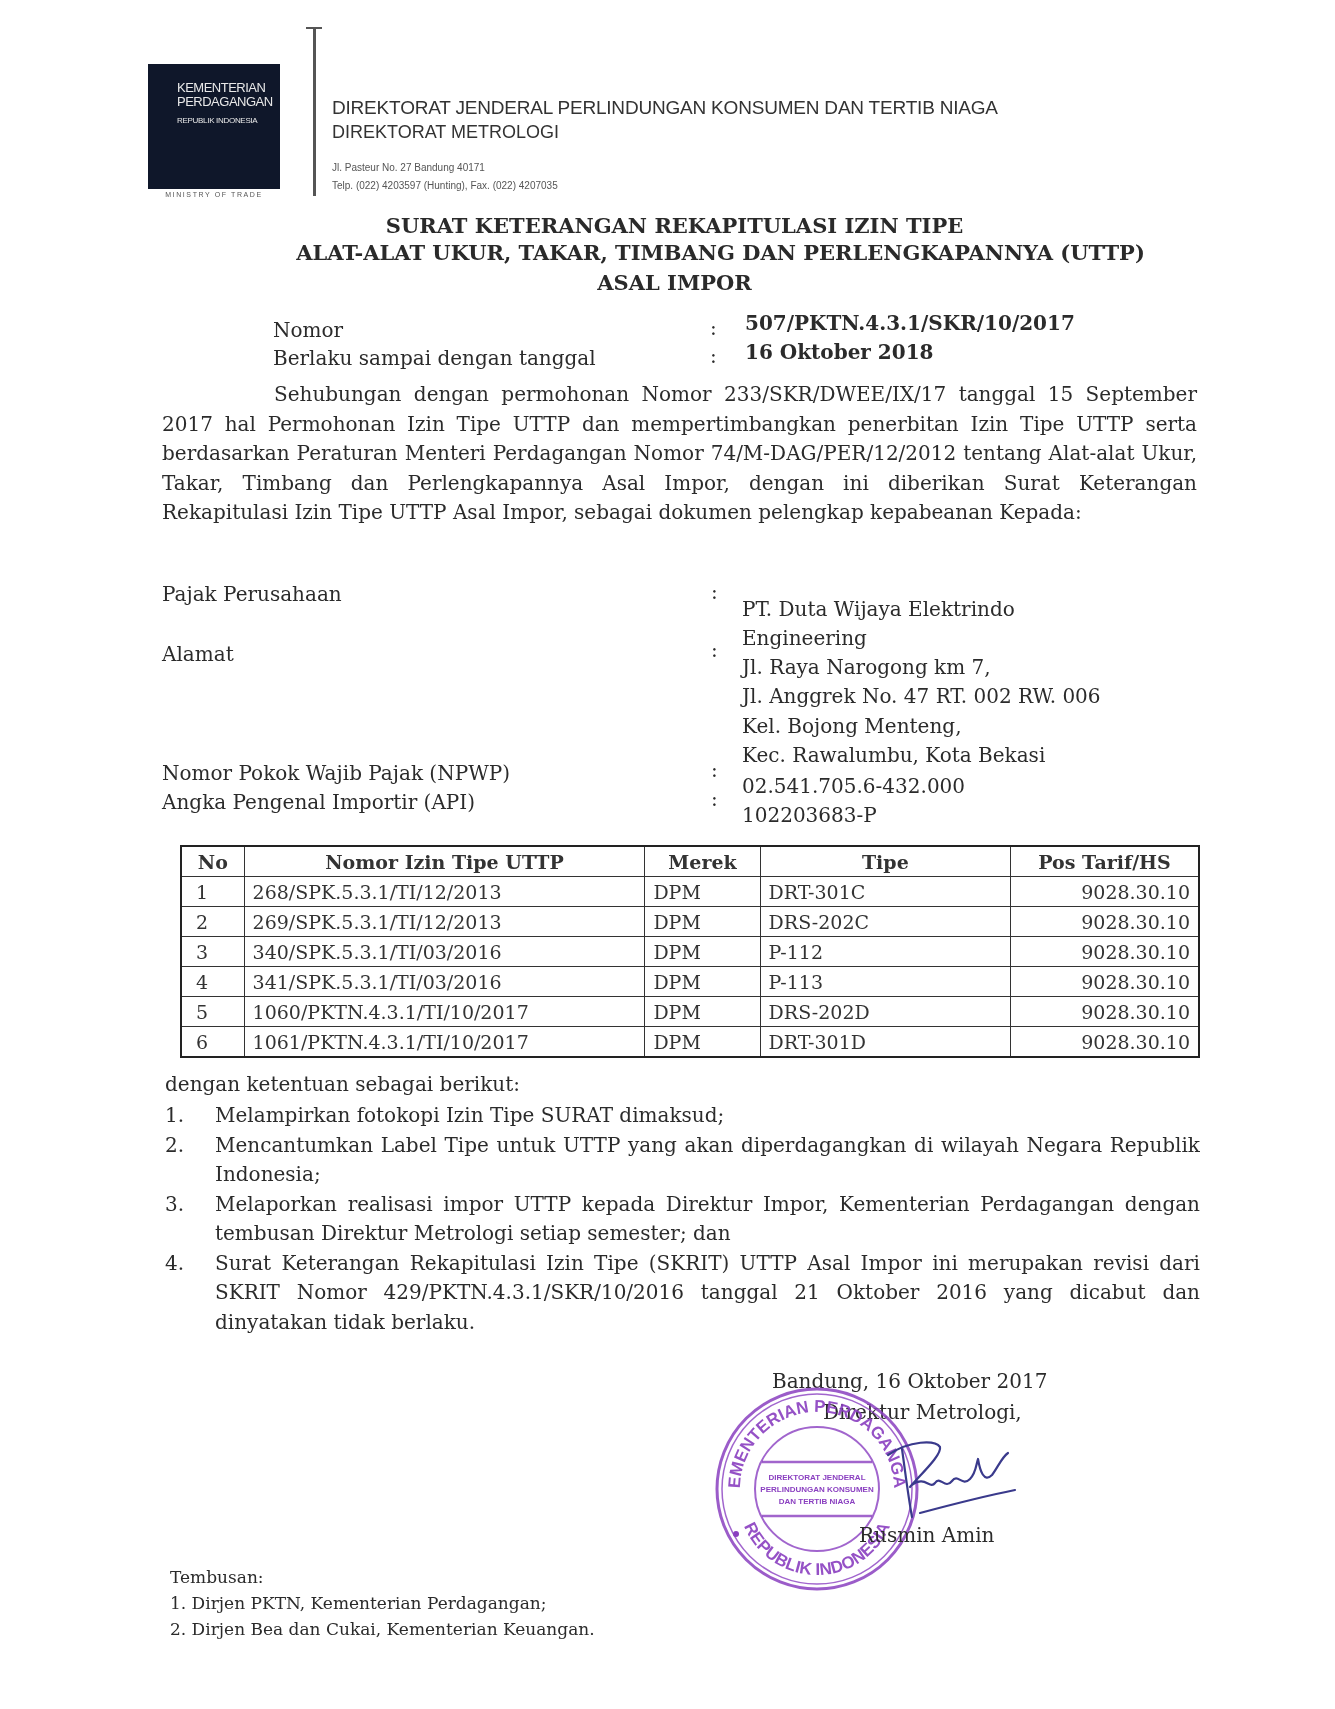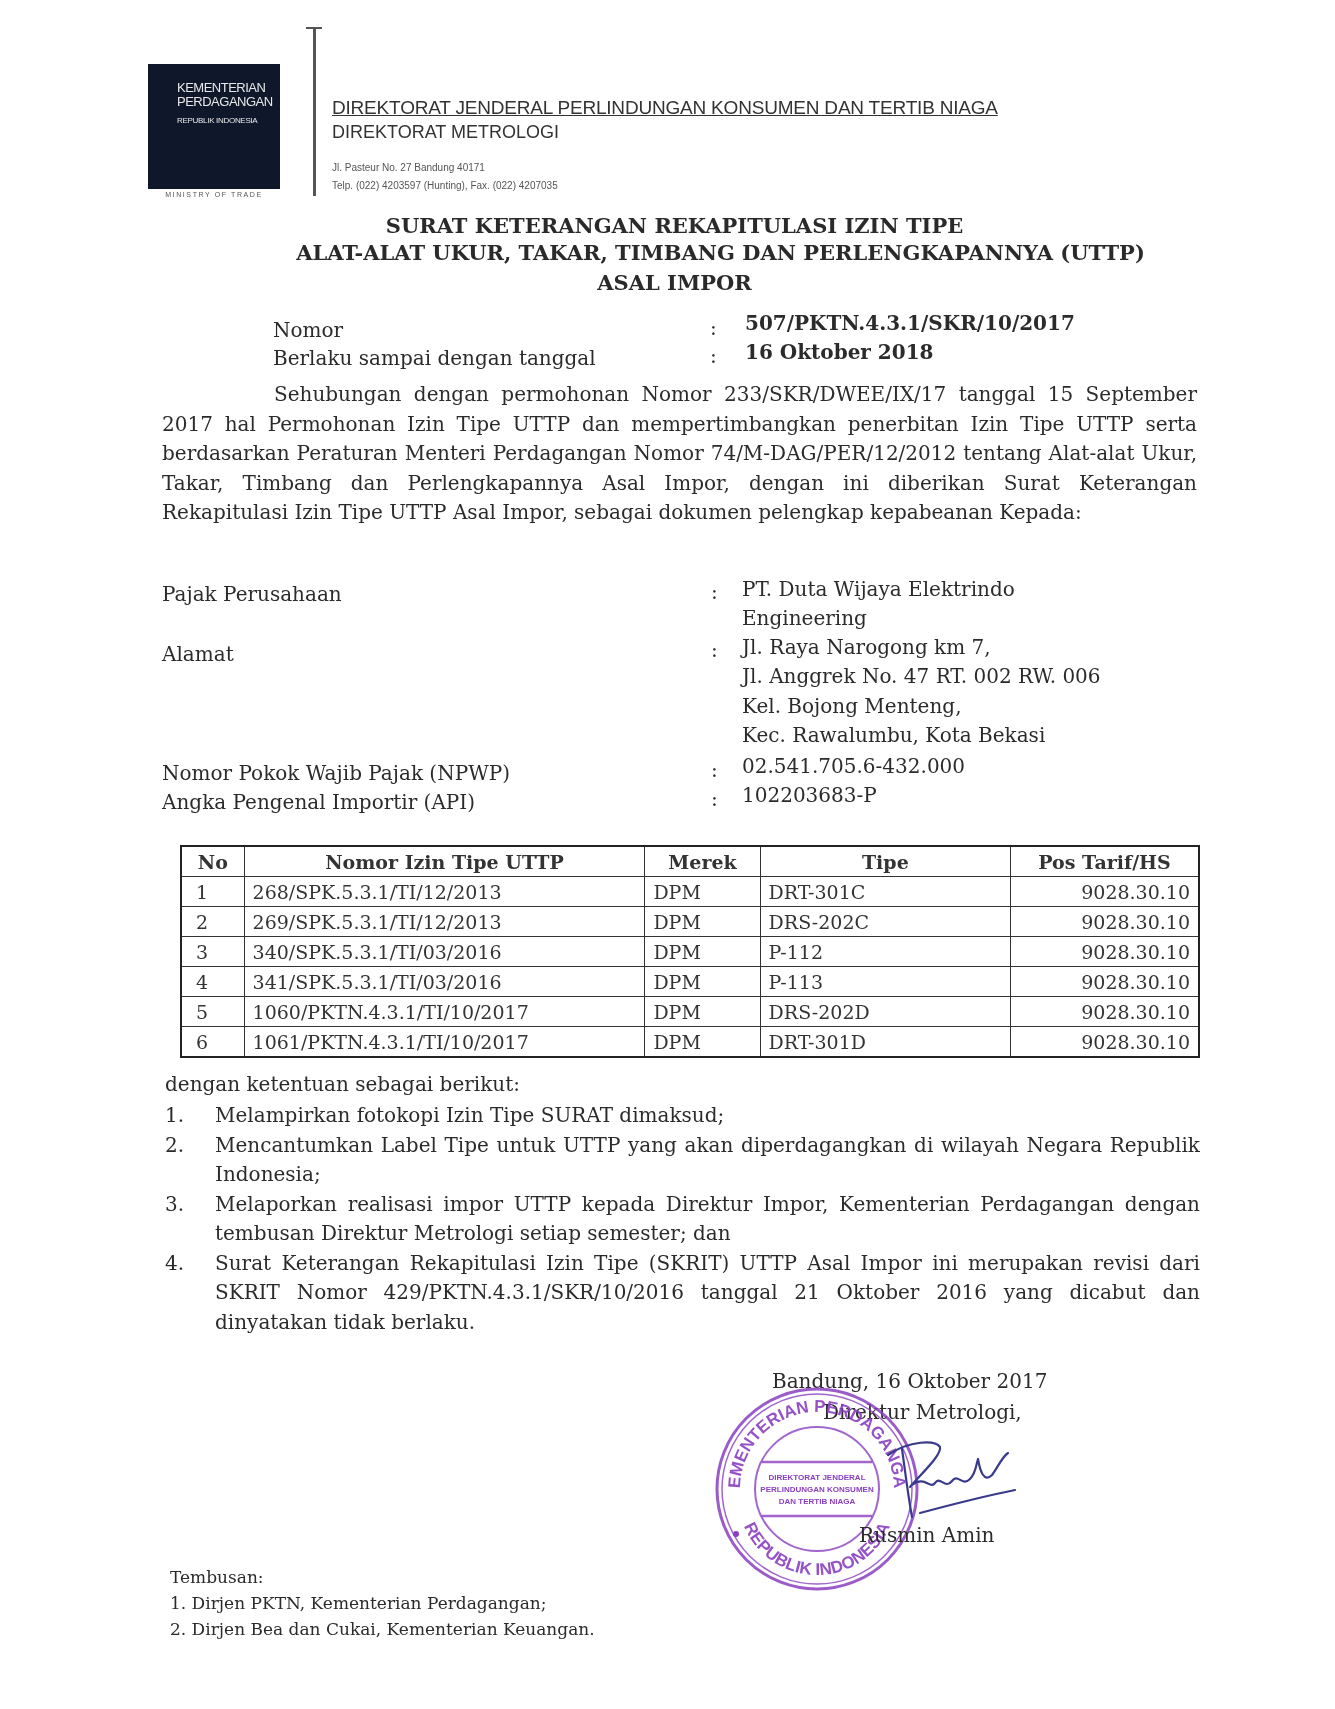--- a/index.html
+++ b/index.html
@@ -13,42 +13,42 @@
   .logo-box {
     left: 148px; top: 64px; width: 132px; height: 125px; background: #0f172a;
   }
   .logo-text { color: #e8e8e8; font-family: "Liberation Sans", sans-serif; left: 29px; white-space: nowrap; overflow: hidden; width: 103px; }
   .logo-l1 { top: 16px; font-size: 13px; letter-spacing: -0.5px; }
   .logo-l2 { top: 30px; font-size: 13px; letter-spacing: -0.5px; }
   .logo-l3 { top: 52px; font-size: 8px; letter-spacing: -0.3px; }
   .logo-caption { left: 148px; top: 191px; width: 132px; font-family: "Liberation Sans", sans-serif; font-size: 7px; letter-spacing: 1.6px; color: #555; text-align: center; }
   .head-rule { left: 313px; top: 28px; width: 3px; height: 168px; background: #555; }
   .head-rule-cap { left: 306px; top: 27px; width: 16px; height: 2px; background: #555; }
-  .org1 { left: 332px; top: 97px; font-family: "Liberation Sans", sans-serif; font-size: 19px; color: #333; letter-spacing: -0.2px; white-space: nowrap; text-decoration: underline; }
+  .org1 { left: 332px; top: 97px; font-family: "Liberation Sans", sans-serif; font-size: 19px; color: #333; letter-spacing: -0.2px; white-space: nowrap; }
   .org2 { left: 332px; top: 122px; font-family: "Liberation Sans", sans-serif; font-size: 18px; color: #333; white-space: nowrap; }
   .addr1 { left: 332px; top: 162px; font-family: "Liberation Sans", sans-serif; font-size: 10px; color: #555; white-space: nowrap; }
   .addr2 { left: 332px; top: 180px; font-family: "Liberation Sans", sans-serif; font-size: 10px; color: #555; white-space: nowrap; }
 
   
   .title { left: 0; width: 1335px; text-align: center; font-weight: bold; font-size: 21px; color: #2a2a2a; white-space: nowrap; margin-left: 7px; }
   .t1 { top: 213px; padding-left: 0; }
   .t2 { top: 240px; padding-left: 46px; }
   .t3 { top: 270px; }
 
   
   .meta-label { font-size: 20px; color: #2b2b2b; white-space: nowrap; }
   .meta-colon { font-size: 20px; }
   .meta-value { font-size: 20px; font-weight: bold; white-space: nowrap; }
 
   
   .para { left: 162px; top: 380px; width: 1035px; font-size: 20px; line-height: 29.5px; text-align: justify; color: #2b2b2b; text-indent: 112px; }
 
   .info-label { left: 162px; font-size: 20px; white-space: nowrap; }
   .info-colon { left: 711px; font-size: 20px; }
-  .info-value { left: 742px; font-size: 20px; white-space: nowrap; line-height: 29.5px; }
+  .info-value { left: 742px; font-size: 20px; white-space: nowrap; line-height: 29.5px; margin-top: 20px; }
 
   
   .tbl { left: 180px; top: 845px; width: 1020px; border-collapse: collapse; font-family: "DejaVu Serif", serif; font-size: 19px; color: #333; }
   .tbl th, .tbl td { border: 1.6px solid #333; padding: 0 8px; height: 29px; white-space: nowrap; }
   .tbl { border: 2.5px solid #222; }
   .tbl th { font-weight: bold; text-align: center; }
   .tbl td.no { text-align: left; padding-left: 14px; }
   .tbl td.hs { text-align: right; padding-right: 8px; }
 
   .cond-head { left: 165px; top: 1072px; font-size: 20px; white-space: nowrap; }

